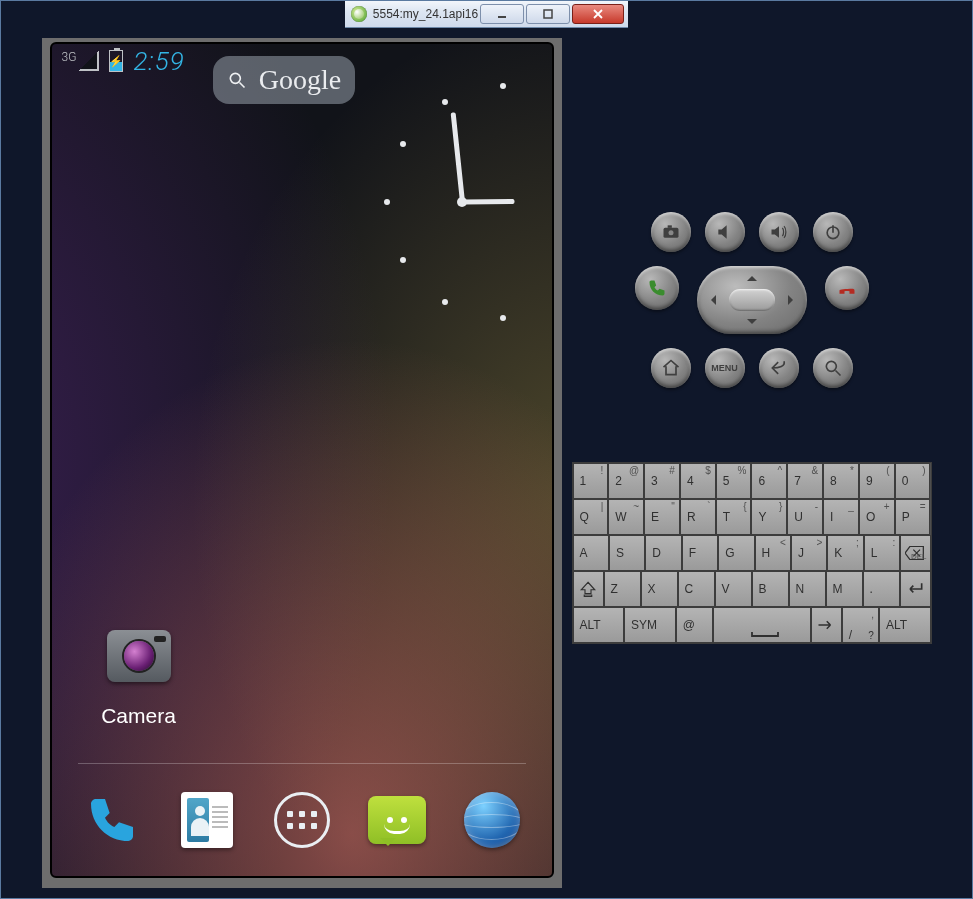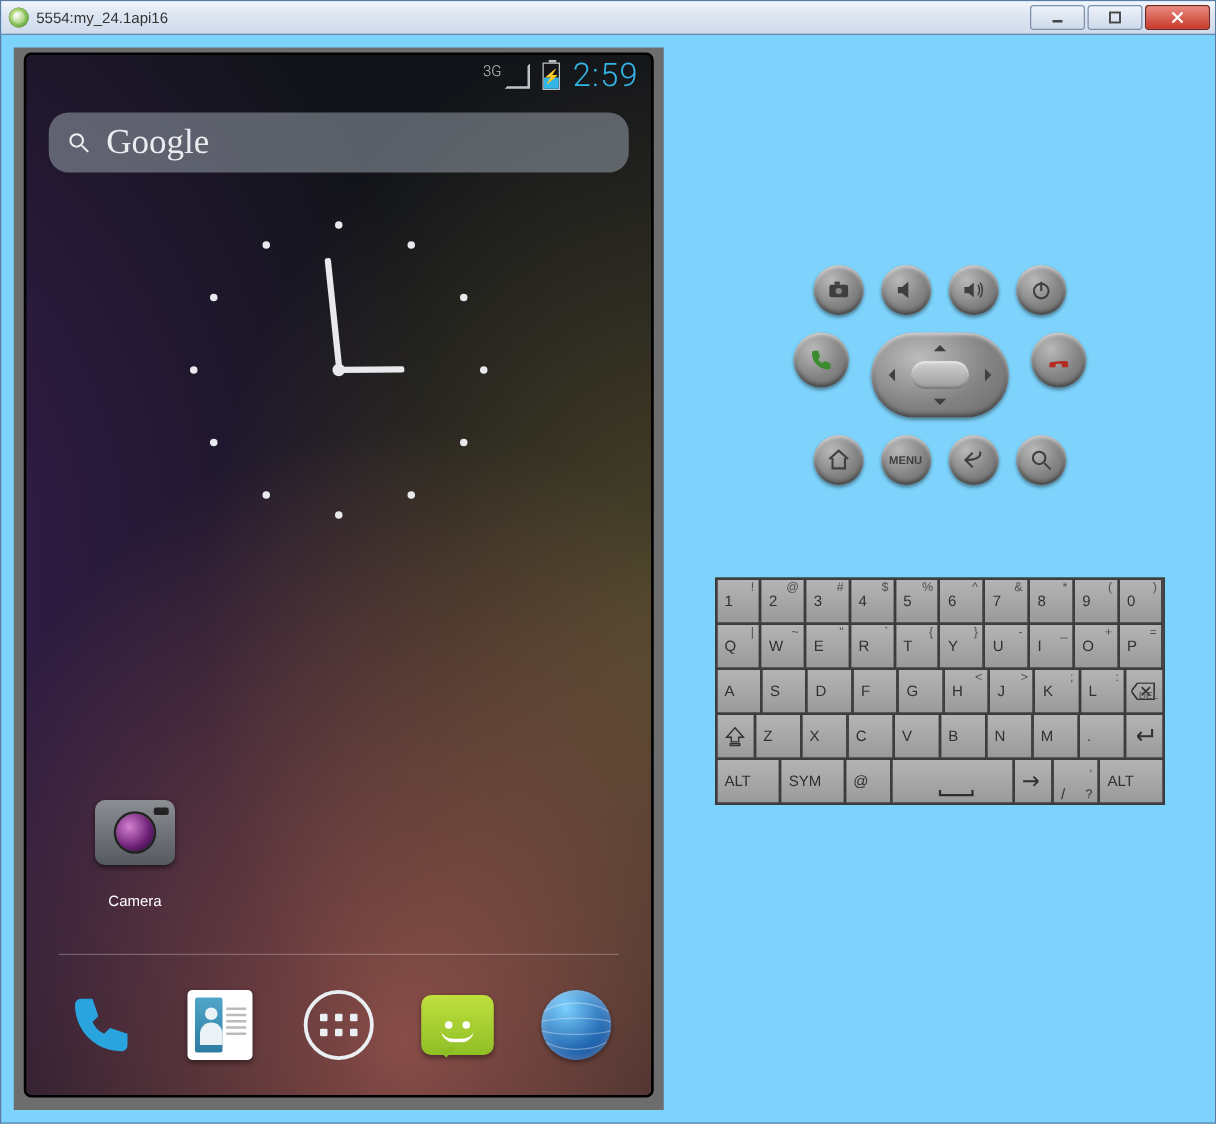--- a/index.html
+++ b/index.html
@@ -10,23 +10,24 @@
     width: 973px;
     height: 899px;
     overflow: hidden;
   }
 
   
   .win {
     width: 973px;
     height: 899px;
     border: 1px solid #5a7aa0;
-    background: #7dd3fc;
+    background: #0f172a;
     display: flex;
     flex-direction: column;
+    align-items: center;
   }
   .titlebar {
     height: 28px;
     background: linear-gradient(#f2f6fb, #dde6f2 40%, #cfdaeb);
     border-bottom: 1px solid #6d88a8;
     display: flex;
     align-items: center;
     padding: 0 4px;
     font-size: 12px;
     color: #333;
@@ -85,21 +86,20 @@
     width: 504px;
     height: 836px;
     border: 2px solid #000;
     border-radius: 6px;
     background:
       radial-gradient(ellipse 700px 900px at 60% 95%, rgba(230,120,110,0.55), rgba(230,120,110,0) 55%),
       radial-gradient(ellipse 700px 900px at 105% 55%, rgba(170,150,70,0.4), rgba(170,150,70,0) 55%),
       radial-gradient(ellipse 900px 1100px at -40% 50%, rgba(120,50,170,0.45), rgba(120,50,170,0) 60%),
       #111319;
     display:flex;
-    flex-direction:column;
     position: relative;
     overflow: hidden;
   }
 
   
   .statusbar {
     height: 34px;
     display:flex;
     align-items:center;
     justify-content:flex-end;
@@ -130,21 +130,21 @@
     display:flex; align-items:flex-end;
   }
   .batt::before {
     content:""; position:absolute; top:-3px; left:4px; width:6px; height:2px; background:#bfc2c6;
   }
   .batt-fill { width:100%; height:45%; background:#33b5e5; }
   .batt-bolt {
     position:absolute; inset:0; display:flex; align-items:center; justify-content:center;
     font-size:11px; color:#fff;
   }
-  .clocktime { letter-spacing:1px; }
+  .clocktime { letter-spacing:1px;font-style:italic; }
 
   
   .searchbar {
     margin: 12px 18px 0;
     height: 48px;
     background: rgba(140,148,158,0.6);
     border-radius: 16px;
     display:flex; align-items:center;
     padding: 0 14px;
     gap: 12px;
@@ -187,21 +187,21 @@
   .home-slot {
     position:absolute; bottom:148px; left:44px;
     display:flex; flex-direction:column; align-items:center;
     width:86px;
   }
   .cam-icon { width:64px; height:52px; background:linear-gradient(#8b8f94,#555a60); border-radius:8px; position:relative; box-shadow:0 2px 4px rgba(0,0,0,0.5); }
   .cam-icon::before { content:""; position:absolute; width:30px; height:30px; border-radius:50%;
     background:radial-gradient(circle at 35% 35%, #d480d0, #6a1f74 60%, #1d0823);
     left:17px; top:11px; box-shadow:0 0 0 2px #222; }
   .cam-icon::after { content:""; position:absolute; right:5px; top:6px; width:12px; height:6px; background:#222; border-radius:2px; }
-  .app-label { margin-top:22px; color:#fff; font-size:12px; }
+  .app-label { margin-top:22px; color:#fff; font-size:21px; }
 
   
   .dock-line {
     position:absolute; bottom:112px; left:26px; right:26px; height:1px;
     background:rgba(255,255,255,0.25);
   }
   .dock {
     position:absolute; bottom:12px; left:28px; right:28px; height:88px;
     display:flex; justify-content:space-between; align-items:center;
   }

